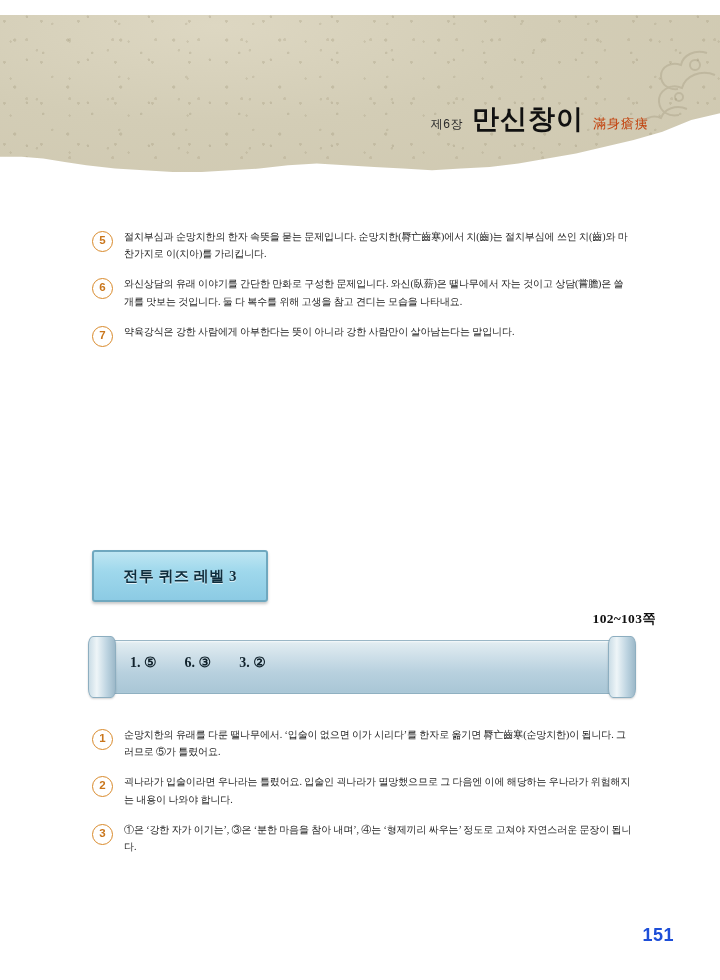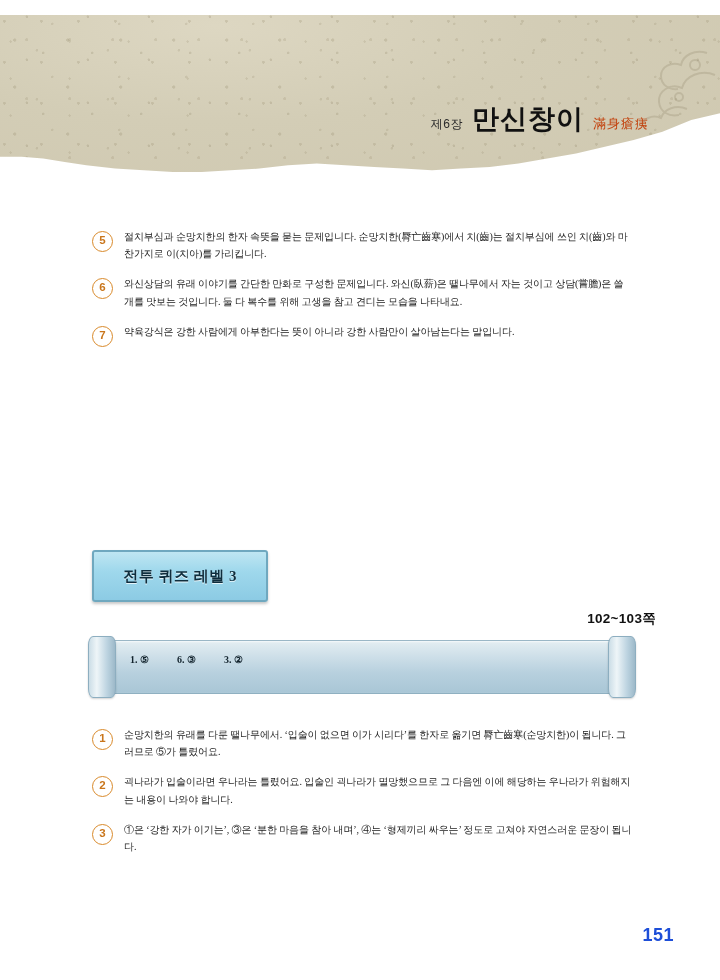--- a/index.html
+++ b/index.html
@@ -155,21 +155,21 @@
     font-weight: bold;
     color: #0f2d3d;
     letter-spacing: 0.5px;
     text-shadow: 0 1px 0 rgba(255,255,255,0.75);
   }
 
   .page-range {
     position: absolute;
     top: 432px;
     right: 64px;
-    font-family: Liberation Sans, sans-serif;
+    font-family: Liberation Serif, serif;
     font-size: 13.5px;
     font-weight: bold;
     color: #111;
     letter-spacing: 0.3px;
     text-align: center;
   }
 
   
   .scroll-wrap {
     position: absolute;
@@ -200,21 +200,21 @@
     box-shadow: 0 1px 2px rgba(0,0,0,0.18);
   }
   .scroll-cap.left { left: 0; }
   .scroll-cap.right { right: 0; }
   .scroll-answers {
     position: absolute;
     left: 42px;
     top: 18px;
     display: flex;
     gap: 28px;
-    font-size: 10px;
+    font-size: 14px;
     font-weight: bold;
     color: #12232d;
     font-family: "Liberation Serif", serif;
   }
 
   .block-second {
     position: absolute;
     top: 548px;
     left: 92px;
     width: 540px;

